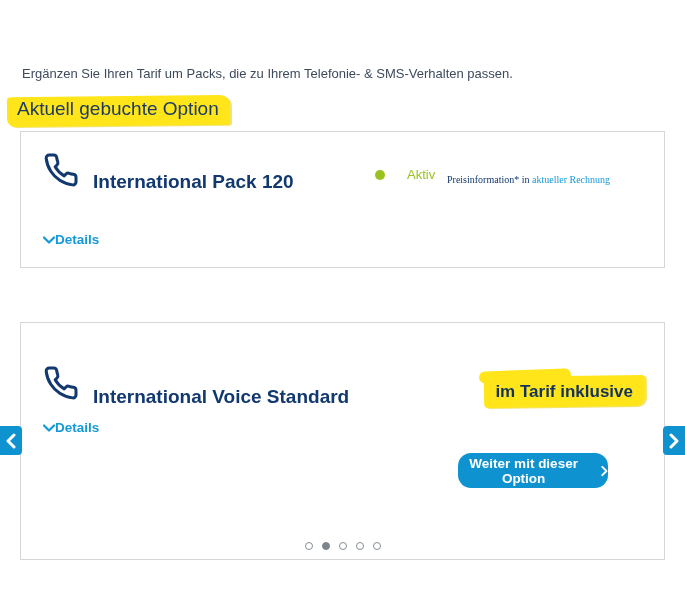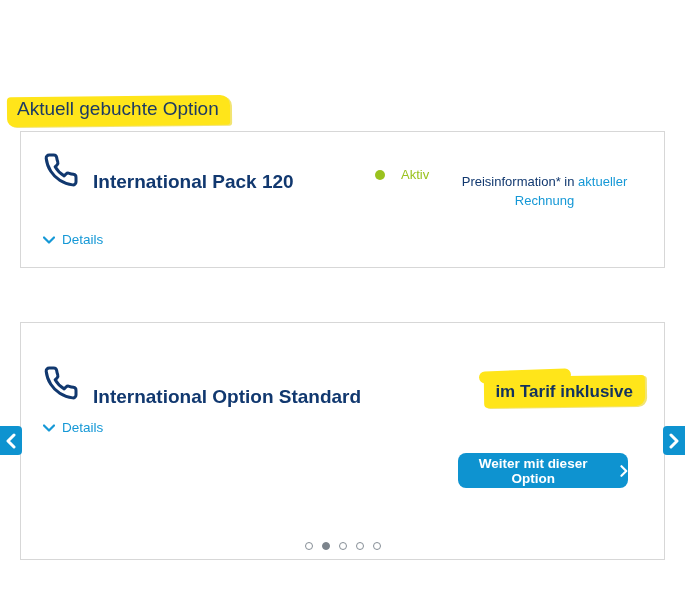--- a/index.html
+++ b/index.html
@@ -85,58 +85,58 @@
     font-weight: 700;
     color: var(--navy);
     margin-top: 16px;
   }
   .card.replace .option-name { top: 47px; }
   .status {
     position: absolute;
     left: 354px; top: 35px;
     display: flex;
     align-items: center;
-    gap: 16px;
+    gap: 22px;
     font-size: 13px;
     color: var(--status-green);
   }
   .status-dot {
     width: 10px; height: 10px;
     border-radius: 50%;
     background: var(--status-green);
     display: inline-block;
   }
   .price-info {
     position: absolute;
     right: 22px; top: 41px;
     width: 195px;
-    text-align: center;
-    font-size: 13px;
+    text-align: left;
+    font-size: 10px;
     line-height: 1.45;
     color: var(--navy);
+    font-family: Liberation Serif, serif;
   }
   .price-info a {
     color: var(--link-blue);
     text-decoration: none;
     cursor: pointer;
   }
   .cancel-note {
     position: absolute;
     left: 22px; top: 74px;
     font-size: 13.5px;
     color: var(--body-text);
   }
   .details {
     position: absolute;
     left: 22px;
     display: flex;
     align-items: center;
-    gap: 7px;
     font-size: 13.5px;
-    font-weight: 400;
+    font-weight: 700;
     color: var(--link-blue);
     cursor: pointer;
   }
   .card.current .details { top: 100px; }
   .card.replace .details { top: 97px; }
   .included {
     position: absolute;
     right: 23px; top: 56px;
     font-size: 17px;
     font-weight: 700;
@@ -154,24 +154,24 @@
     left: -8px; top: -9px;
     width: 60%; height: 12px;
     background: var(--highlight-yellow);
     transform: rotate(-2deg);
     border-radius: 6px;
     z-index: -1;
   }
   .cta-button {
     position: absolute;
     left: 437px; top: 130px;
-    width: 170px; height: 35px;
+    width: 150px; height: 35px;
     background: var(--button-blue);
     border: none;
-    border-radius: 8px;
+    border-radius: 13px;
     color: #fff;
     font-family: "Liberation Sans", sans-serif;
     font-size: 13.5px;
     font-weight: 700;
     display: flex;
     align-items: center;
     justify-content: center;
     gap: 12px;
     cursor: pointer;
   }
@@ -208,20 +208,21 @@
   }
   .nav-arrow.prev { left: 0; top: 426px; border-radius: 0 4px 4px 0; }
   .nav-arrow.next { right: 0; top: 426px; border-radius: 4px 0 0 4px; }
   svg { display: block; }
 </style>
 </head>
 <body style="--navy: #11386f; --body-text: #3d4a5c; --link-blue: #1598d6; --button-blue: #0e93d0; --status-green: #9ac21e; --highlight-yellow: #ffe51a; --card-border: #d7d7d7; --dot-gray: #868e96;">
 
 <div class="page">
 
+  <p class="page-subtitle">Ergänzen Sie Ihren Tarif um Packs, die zu Ihrem Telefonie- &amp; SMS-Verhalten passen.</p>
 
   <div class="section-heading current"><span class="marker">Aktuell gebuchte Option</span><span>:</span></div>
 
   <div class="card current">
     <span class="phone-wrap">
       <svg width="36" height="36" viewBox="0 0 24 24" fill="none" stroke="currentColor" stroke-width="2" stroke-linecap="round" stroke-linejoin="round">
         <path d="M22 16.92v3a2 2 0 0 1-2.18 2 19.79 19.79 0 0 1-8.63-3.07 19.5 19.5 0 0 1-6-6 19.79 19.79 0 0 1-3.07-8.67A2 2 0 0 1 4.11 2h3a2 2 0 0 1 2 1.72 12.84 12.84 0 0 0 .7 2.81 2 2 0 0 1-.45 2.11L8.09 9.91a16 16 0 0 0 6 6l1.27-1.27a2 2 0 0 1 2.11-.45 12.84 12.84 0 0 0 2.81.7A2 2 0 0 1 22 16.92z"></path>
       </svg>
     </span>
     <h2 class="option-name">International Pack 120</h2>
@@ -245,21 +246,21 @@
     </div>
   </div>
 
 
   <div class="card replace">
     <span class="phone-wrap">
       <svg width="36" height="36" viewBox="0 0 24 24" fill="none" stroke="currentColor" stroke-width="2" stroke-linecap="round" stroke-linejoin="round">
         <path d="M22 16.92v3a2 2 0 0 1-2.18 2 19.79 19.79 0 0 1-8.63-3.07 19.5 19.5 0 0 1-6-6 19.79 19.79 0 0 1-3.07-8.67A2 2 0 0 1 4.11 2h3a2 2 0 0 1 2 1.72 12.84 12.84 0 0 0 .7 2.81 2 2 0 0 1-.45 2.11L8.09 9.91a16 16 0 0 0 6 6l1.27-1.27a2 2 0 0 1 2.11-.45 12.84 12.84 0 0 0 2.81.7A2 2 0 0 1 22 16.92z"></path>
       </svg>
     </span>
-    <h2 class="option-name">International Option Standard</h2>
+    <h2 class="option-name">International Voice Standard</h2>
 
     <div class="included"><span class="marker">im Tarif inklusive</span></div>
 
     <div class="details">
       <svg width="12" height="8" viewBox="0 0 12 8" fill="none" stroke="#1598d6" stroke-width="2.2" stroke-linecap="round" stroke-linejoin="round">
         <polyline points="1,1.5 6,6.5 11,1.5"></polyline>
       </svg>
       <span>Details</span>
     </div>
 

